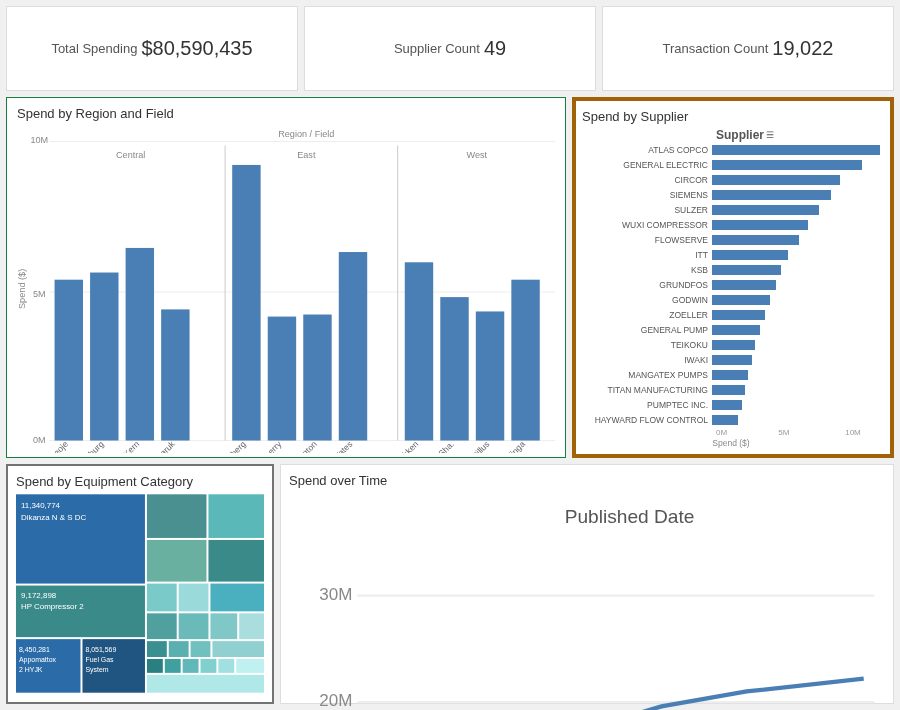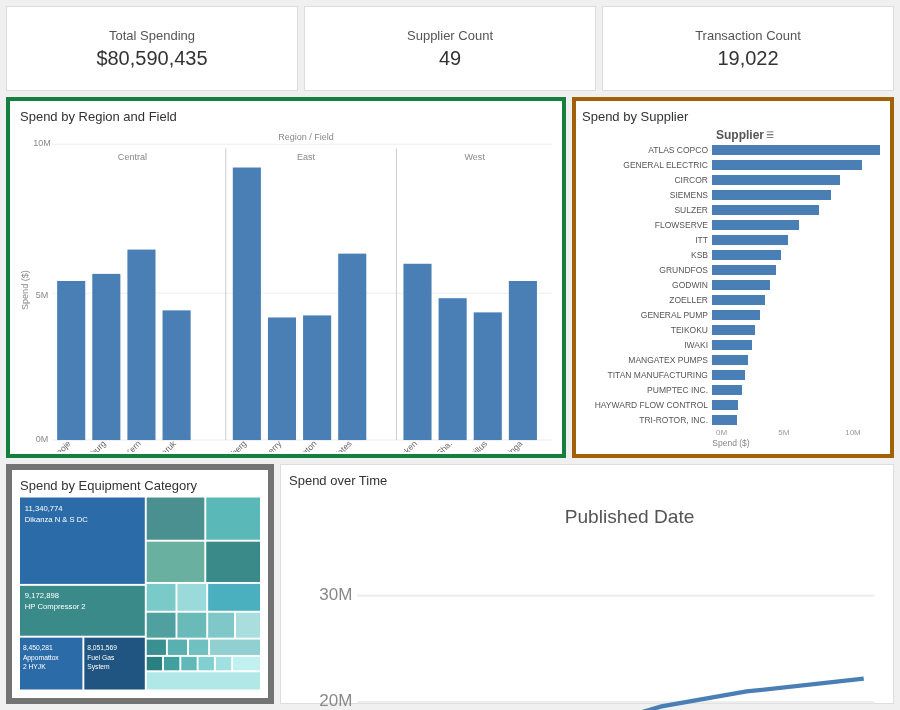--- a/index.html
+++ b/index.html
@@ -25,21 +25,21 @@
     .kpi-row {
       display: flex;
       gap: 6px;
       height: 85px;
     }
     .kpi-card {
       flex: 1;
       background: #fff;
       border: 1px solid #ddd;
       display: flex;
-      flex-direction: column;
+      flex-direction: row;
       align-items: center;
       justify-content: center;
       gap: 4px;
     }
     .kpi-label {
       font-size: 13px;
       color: #555;
     }
     .kpi-value {
       font-size: 20px;
@@ -52,21 +52,21 @@
       display: flex;
       gap: 6px;
       flex: 1;
       min-height: 0;
     }
 
     
     .region-chart {
       flex: 0 0 560px;
       background: #fff;
-      border: 4px solid #15803d;
+      border: 1px solid #15803d;
       padding: 8px 10px 6px 10px;
       display: flex;
       flex-direction: column;
     }
     .chart-title {
       font-size: 13px;
       color: #333;
       margin-bottom: 4px;
     }
     .region-chart-area {
@@ -122,21 +122,21 @@
 
     
     .bottom-row {
       display: flex;
       gap: 6px;
       height: 240px;
     }
     .equipment-chart {
       flex: 0 0 268px;
       background: #fff;
-      border: 6px solid #737373;
+      border: 2px solid #737373;
       padding: 8px;
       display: flex;
       flex-direction: column;
     }
     .time-chart {
       flex: 1;
       background: #fff;
       border: 1px solid #ddd;
       padding: 8px;
       display: flex;
@@ -297,20 +297,26 @@
               <div class="supplier-bar" style="width: 70.5882%;"></div>
             </div>
           </div>
           <div class="supplier-row">
             <div class="supplier-name">SULZER</div>
             <div class="supplier-bar-wrap">
               <div class="supplier-bar" style="width: 63.7255%;"></div>
             </div>
           </div>
           <div class="supplier-row">
+            <div class="supplier-name">WUXI COMPRESSOR</div>
+            <div class="supplier-bar-wrap">
+              <div class="supplier-bar" style="width: 56.8627%;"></div>
+            </div>
+          </div>
+          <div class="supplier-row">
             <div class="supplier-name">FLOWSERVE</div>
             <div class="supplier-bar-wrap">
               <div class="supplier-bar" style="width: 51.9608%;"></div>
             </div>
           </div>
           <div class="supplier-row">
             <div class="supplier-name">ITT</div>
             <div class="supplier-bar-wrap">
               <div class="supplier-bar" style="width: 45.098%;"></div>
             </div>

